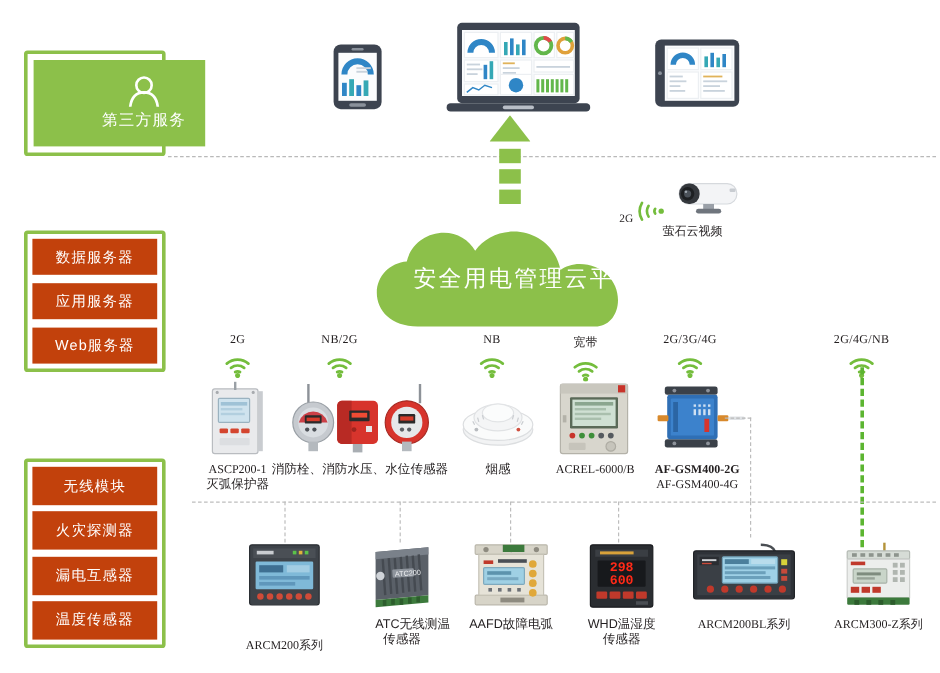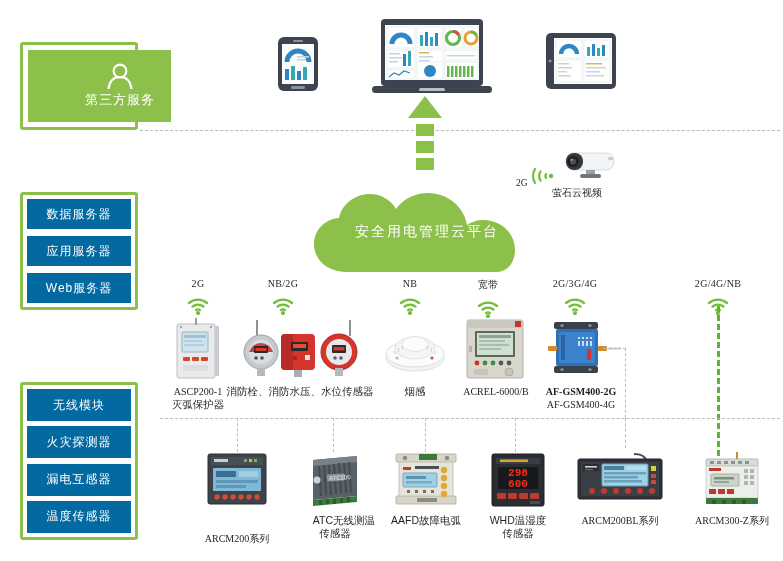--- a/index.html
+++ b/index.html
@@ -21,21 +21,21 @@
     border:3px solid #8cc04a;
     border-radius:3px;
     background:#ffffff;
     box-sizing:border-box;
     padding:4px;
     display:flex;
     flex-direction:column;
     justify-content:space-between;
   }
   .panel-cell{
-    background:#0369a1;
+    background:#c2410c;
     color:#ffffff;
     font-size:12px;
     letter-spacing:1px;
     text-align:center;
     display:flex;align-items:center;justify-content:center;
     box-sizing:border-box;
   }
   #box-third-party{
     left:20px;top:42px;width:118px;height:88px;
     padding:5px;
@@ -59,23 +59,23 @@
   }
   #sep-top{left:140px;top:130px;width:640px;}
   #bus-line{left:160px;top:418px;width:620px;border-top:1px dashed #bdbdbd;}
   .v-drop{position:absolute;width:0;border-left:1px dashed #bdbdbd;}
 
   
   #cloud{
     position:absolute;left:312px;top:191px;width:230px;height:82px;
   }
   #cloud .cloud-label{
-    position:absolute;left:0;top:0;width:230px;height:82px;
+    position:absolute;left:12px;top:0;width:230px;height:82px;
     display:flex;align-items:center;justify-content:center;
-    color:#ffffff;font-size:14px;letter-spacing:2px;
+    color:#ffffff;font-size:19px;letter-spacing:2px;
     z-index:3;
   }
   #cloud svg{position:absolute;left:0;top:0;}
 
   
   #up-arrow{position:absolute;left:408px;top:96px;width:34px;height:76px;}
   
   .sig{
     position:absolute;width:70px;text-align:center;
   }

